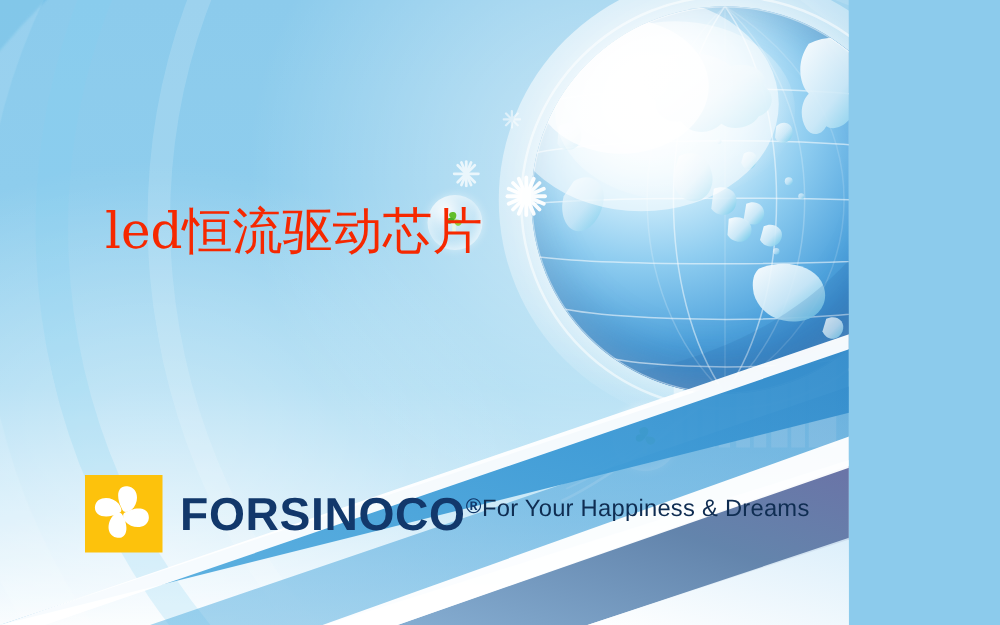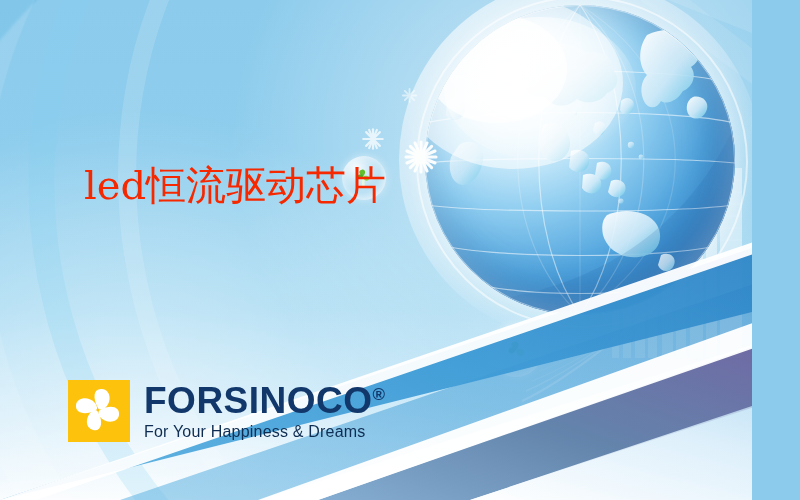--- a/index.html
+++ b/index.html
@@ -4,21 +4,21 @@
 <title>FORSINOCO LED Banner</title>
 <style>
   html,body{margin:0;padding:0;}
   body{
     width:800px;height:500px;overflow:hidden;
     font-family:"Liberation Sans","DejaVu Sans",sans-serif;
     background:#8CCBEC;
   }
 
   .banner{
-    position:relative;width:752px;height:500px;overflow:hidden;
+    position:relative;width:679px;height:500px;overflow:hidden;
     background:linear-gradient(180deg,#8CCBEC 0%,#8ECDED 30%,#A7DAF2 62%,#CBE9F8 82%,#EAF6FD 95%,#F8FCFE 100%);
   }
 
   
   .haze{position:absolute;inset:0;
     background:
       radial-gradient(circle at 72% 28%, rgba(255,255,255,.55) 0%, rgba(255,255,255,0) 48%),
       radial-gradient(circle at 18% 90%, rgba(255,255,255,.50) 0%, rgba(255,255,255,0) 45%);
     pointer-events:none;}
 
@@ -93,26 +93,26 @@
     font-family:"DejaVu Serif","Liberation Serif",serif;
     font-size:40px;line-height:1.38;font-weight:400;white-space:nowrap;
   }
   .headline .line1{letter-spacing:0px;}
   .headline .line2{margin-left:16px;}
 
   
   .logo{position:absolute;left:68px;top:380px;display:flex;align-items:center;gap:14px;}
   .logo-mark{width:62px;height:62px;background:#FDC20C;position:relative;flex:0 0 auto;}
   .logo-mark svg{position:absolute;left:0;top:0;}
-  .logo-text{display:flex;flex-direction:column;justify-content:center;line-height:1;}
+  .logo-text{display:flex;flex-direction:row;justify-content:center;line-height:1;}
   .logo-name{color:#12386B;font-family:"Liberation Sans","DejaVu Sans",sans-serif;
     font-size:37px;font-weight:bold;letter-spacing:.5px;position:relative;white-space:nowrap;}
   .logo-name .reg{font-size:17px;vertical-align:super;font-weight:bold;}
   .logo-tag{color:#0F2D52;font-family:"Liberation Sans","DejaVu Sans",sans-serif;
-    font-size:16px;font-weight:normal;margin-top:5px;letter-spacing:.2px;white-space:nowrap;}
+    font-size:19px;font-weight:normal;margin-top:5px;letter-spacing:.2px;white-space:nowrap;}
 </style>
 </head>
 <body>
 
 <div class="banner">
 
   <div class="haze"></div>
 
   <div class="arcs">
     <div class="arc arc4"></div>

